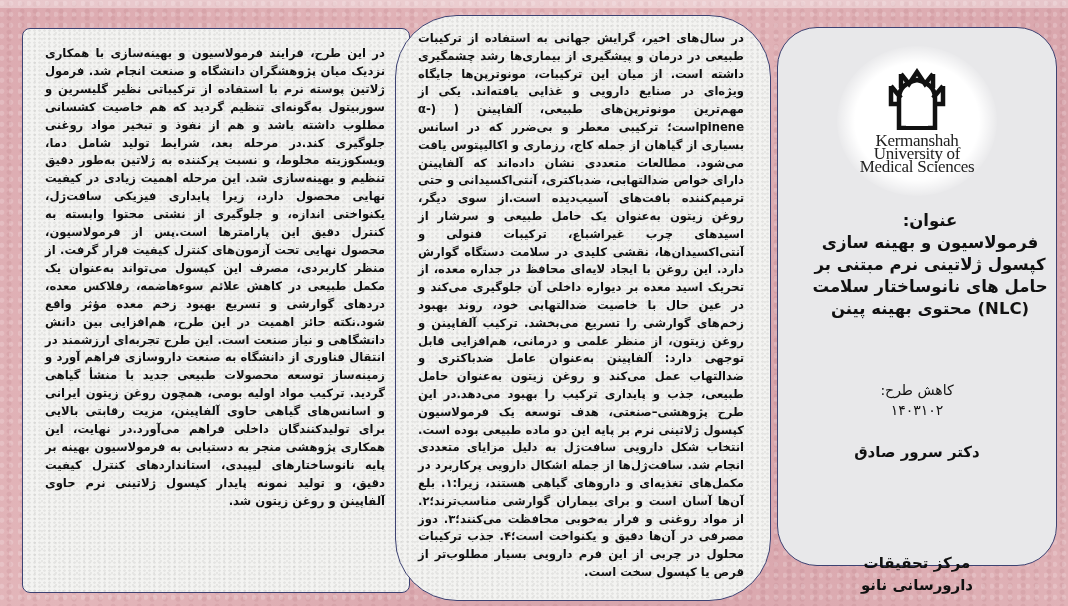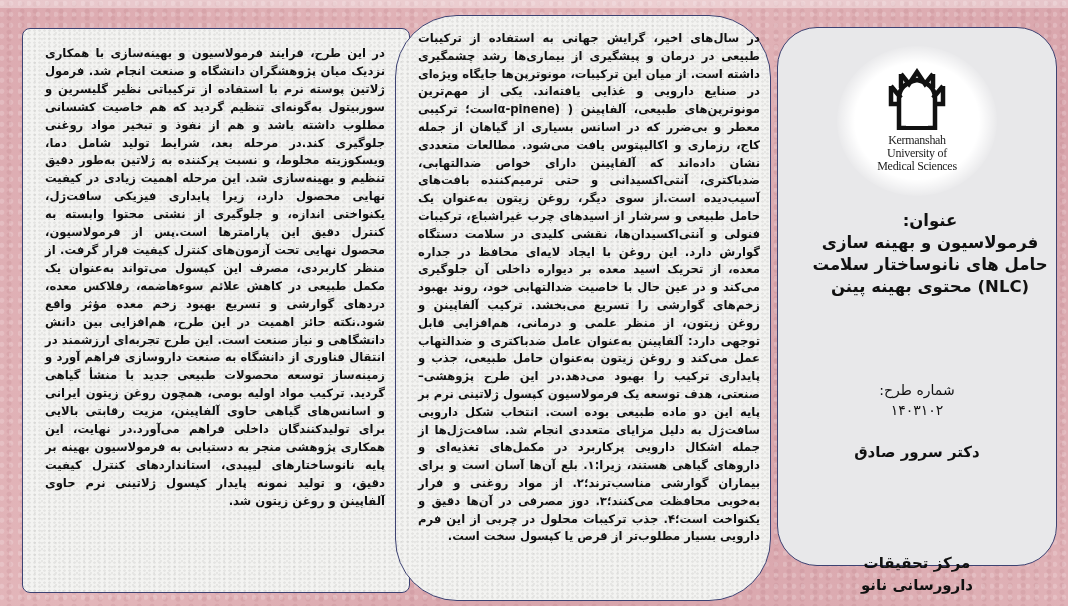--- a/index.html
+++ b/index.html
@@ -16,37 +16,37 @@
     position:absolute; box-sizing:border-box; border:1.5px solid #3d4272;
     direction:rtl; color:#111;
   }
   .panel.textured {
     background:
       radial-gradient(circle at 30% 40%, rgba(150,150,150,0.16) 0 1px, transparent 1.5px) 0 0/5px 4px,
       radial-gradient(circle at 70% 70%, rgba(120,120,120,0.10) 0 1px, transparent 1.5px) 0 0/7px 6px,
       #f3f3f1;
   }
   #panel-left { left:22px; top:28px; width:388px; height:565px; border-radius:8px; padding:16px 24px 11px 22px; }
-  #panel-middle { left:395px; top:15px; width:376px; height:586px; border-radius:62px; padding:14px 10px 0 22px; }
+  #panel-middle { left:395px; top:15px; width:376px; height:586px; border-radius:62px; padding:14px 26px 0 22px; }
   #panel-right { left:777px; top:27px; width:280px; height:539px; border-radius:40px; background:#e8e8ea; text-align:center; }
   .body-text {
     font-family: "DejaVu Sans", sans-serif; font-weight:bold;
     font-size:11.6px; line-height:17.9px; text-align:justify; text-align-last:right;
     margin:0;
   }
   #panel-middle .body-text { line-height:17.8px; }
   .logo-wrap {
     position:absolute; left:50%; top:18px; transform:translateX(-50%);
     width:160px; height:150px; border-radius:50%;
     background: radial-gradient(ellipse at center, #ffffff 0%, #ffffff 55%, rgba(255,255,255,0) 72%);
   }
   .logo-svg { position:absolute; left:50%; top:22px; transform:translateX(-50%); }
   .logo-text {
     position:absolute; left:0; right:0; top:88px; direction:ltr; text-align:center;
-    font-family: "Liberation Serif", serif; font-size:12px; line-height:13px; color:#222;
+    font-family: "Liberation Serif", serif; font-size:17px; line-height:13px; color:#222;
     letter-spacing:-0.3px;
   }
   .r-block { position:absolute; left:0; right:0; text-align:center; font-weight:bold; color:#111; }
   #title-block { top:182px; font-size:16.5px; line-height:22px;margin-left:26px; }
   #plan-block { top:352px; font-size:14px; line-height:20px; font-weight:normal; }
   #name-block { top:413px; font-size:15px; line-height:22px; }
   #center-block { top:488px; font-size:15px; line-height:22px;margin-top:36px; }
 </style>
 </head>
 <body>
@@ -76,26 +76,27 @@
     <div class="logo-text">
       <div>Kermanshah</div>
       <div>University of</div>
       <div>Medical Sciences</div>
     </div>
   </div>
 
   <div id="title-block" class="r-block">
     <div>عنوان:</div>
     <div>فرمولاسیون و بهینه سازی</div>
+    <div>کپسول ژلاتینی نرم مبتنی بر</div>
     <div>حامل های نانوساختار سلامت</div>
     <div>(NLC) محتوی بهینه پینن</div>
   </div>
 
   <div id="plan-block" class="r-block">
-    <div>شماره طرح:</div>
+    <div>کاهش طرح:</div>
     <div>۱۴۰۳۱۰۲</div>
   </div>
 
   <div id="name-block" class="r-block">
     <div>دکتر سرور صادق</div>
   </div>
 
   <div id="center-block" class="r-block">
     <div>مرکز تحقیقات</div>
     <div>دارورسانی نانو</div>

